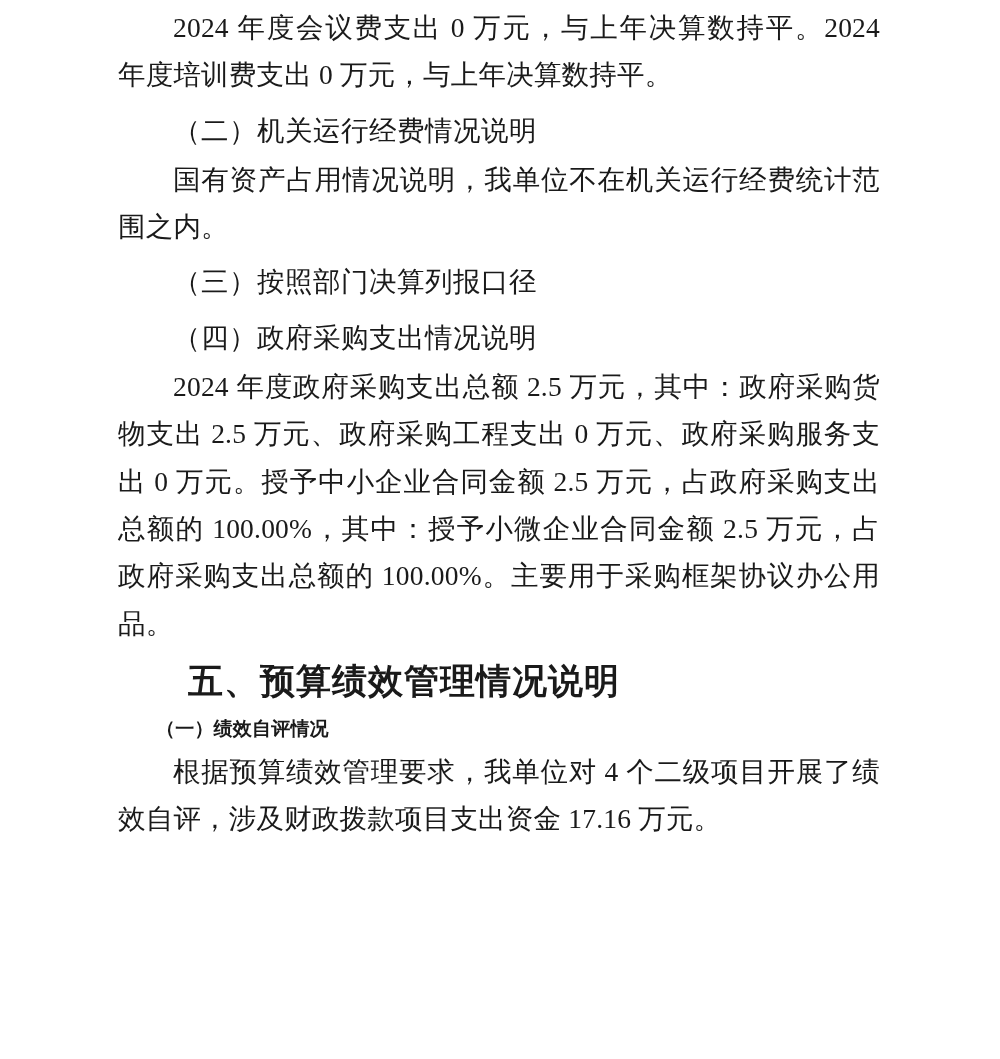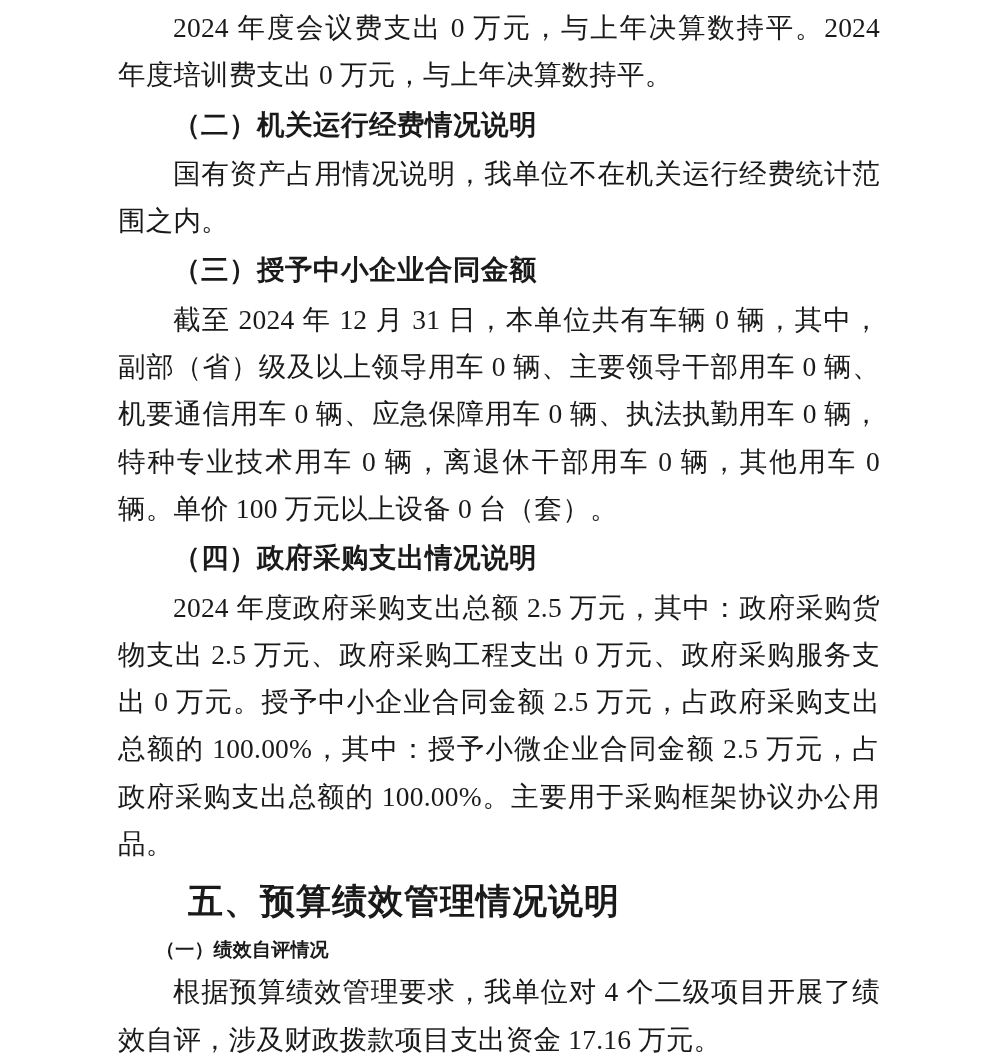--- a/index.html
+++ b/index.html
@@ -30,22 +30,22 @@
   }
   p {
     margin: 0;
   }
   .para {
     text-indent: 2em;
     margin-bottom: 1px;
   }
   .heading {
     text-indent: 2em;
-    font-weight: bold;
-    margin-top: 2px;
+    font-weight: normal;
+    margin-top: 8px;
     margin-bottom: 2px;
     letter-spacing: 0.5px;
   }
   .heading-main {
     text-indent: 2em;
     font-weight: bold;
     font-family: "Liberation Sans", "DejaVu Sans", sans-serif;
     font-size: 35px;
     letter-spacing: 1px;
     margin-top: 4px;
@@ -64,23 +64,22 @@
 
 <div class="page">
   <div class="doc-body">
 
     <p class="para">2024 年度会议费支出 0 万元，与上年决算数持平。2024 年度培训费支出 0 万元，与上年决算数持平。</p>
 
     <p class="heading">（二）机关运行经费情况说明</p>
 
     <p class="para">国有资产占用情况说明，我单位不在机关运行经费统计范围之内。</p>
 
-    <p class="heading">（三）授予中小企业合同金额</p>
+    <p class="heading">（三）按照部门决算列报口径</p>
 
-    <p class="para">截至 2024 年 12 月 31 日，本单位共有车辆 0 辆，其中，副部（省）级及以上领导用车 0 辆、主要领导干部用车 0 辆、机要通信用车 0 辆、应急保障用车 0 辆、执法执勤用车 0 辆，特种专业技术用车 0 辆，离退休干部用车 0 辆，其他用车 0 辆。单价 100 万元以上设备 0 台（套）。</p>
 
     <p class="heading">（四）政府采购支出情况说明</p>
 
     <p class="para">2024 年度政府采购支出总额 2.5 万元，其中：政府采购货物支出 2.5 万元、政府采购工程支出 0 万元、政府采购服务支出 0 万元。授予中小企业合同金额 2.5 万元，占政府采购支出总额的 100.00%，其中：授予小微企业合同金额 2.5 万元，占政府采购支出总额的 100.00%。主要用于采购框架协议办公用品。</p>
 
     <p class="heading-main">五、预算绩效管理情况说明</p>
 
     <p class="heading-sub">（一）绩效自评情况</p>
 
     <p class="para">根据预算绩效管理要求，我单位对 4 个二级项目开展了绩效自评，涉及财政拨款项目支出资金 17.16 万元。</p>

